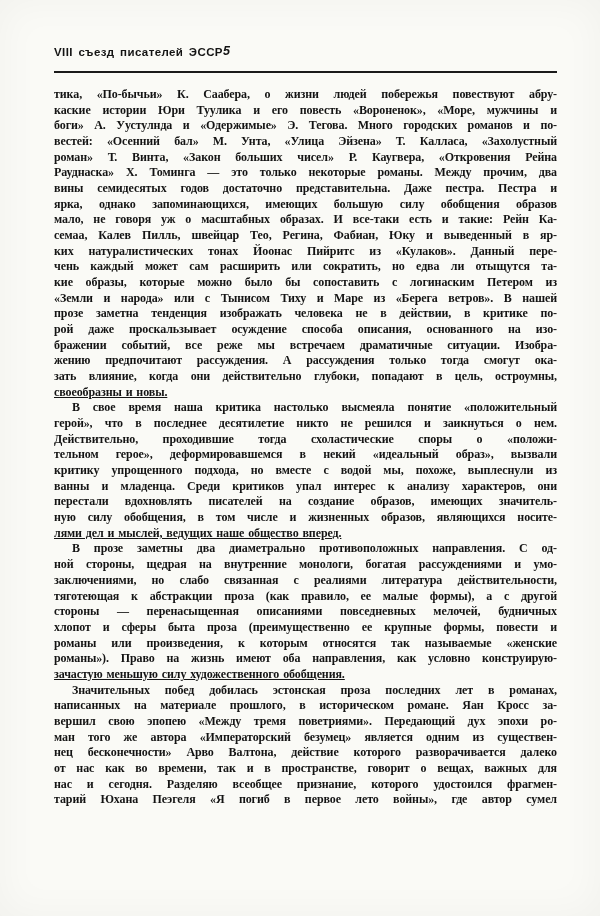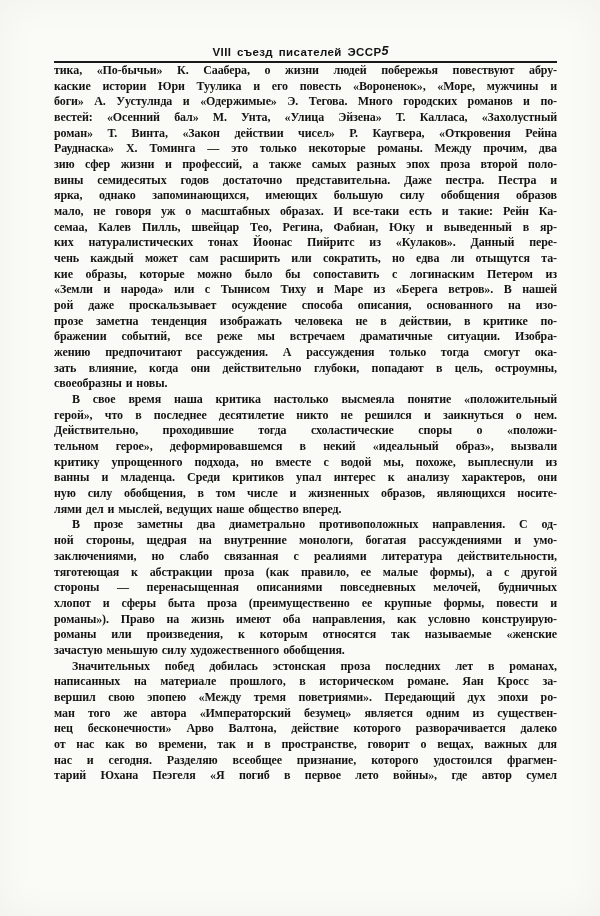--- a/index.html
+++ b/index.html
@@ -19,112 +19,114 @@
     color: #141414;
   }
   .content {
     position: absolute;
     left: 54px;
     top: 44px;
     width: 503px;
   }
   .running-head {
     display: flex;
-    justify-content: center;
+    justify-content: flex-start;
     align-items: flex-end;
     border-bottom: 2px solid #1a1a1a;
-    padding-bottom: 3px;
+    padding-bottom: 13px;
     font-family: "Liberation Sans", "DejaVu Sans", sans-serif;
   }
   .running-head .title {
     font-size: 11.5px;
     font-weight: 700;
     letter-spacing: 0.4px;
     word-spacing: 2px;
   }
   .running-head .pageno {
     font-size: 12.5px;
     font-weight: 700;
     font-style: italic;
     padding-right: 10px;
   }
   .body-text {
+    margin-top: 14px;
     font-size: 12px;
     font-weight: 700;
     letter-spacing: -0.1px;
     word-spacing: 1px;
   }
   .para { margin: 0; }
   .line {
     height: 15.68px;
     line-height: 15.68px;
     text-align: justify;
     text-align-last: justify;
     overflow: hidden;
     white-space: nowrap;
   }
   .line.last {
     text-align-last: left;
+    text-decoration: underline;
   }
   .line.indent {
     text-indent: 18px;
   }
 </style>
 </head>
 <body>
 
 <div class="page">
   <div class="content">
     <div class="running-head">
       <span class="title">VIII съезд писателей ЭССР</span>
       <span class="pageno">5</span>
     </div>
     <div class="body-text">
         <div class="para">
           <div class="line">тика, «По-бычьи» К. Саабера, о жизни людей побережья повествуют абру-</div>
           <div class="line">каские истории Юри Туулика и его повесть «Вороненок», «Море, мужчины и</div>
           <div class="line">боги» А. Уустулнда и «Одержимые» Э. Тегова. Много городских романов и по-</div>
           <div class="line">вестей: «Осенний бал» М. Унта, «Улица Эйзена» Т. Калласа, «Захолустный</div>
-          <div class="line">роман» Т. Винта, «Закон действии чисел» Р. Каугвера, «Откровения Рейна</div>
+          <div class="line">роман» Т. Винта, «Закон больших чисел» Р. Каугвера, «Откровения Рейна</div>
           <div class="line">Рауднаска» Х. Томинга — это только некоторые романы. Между прочим, два</div>
-          <div class="line">зию сфер жизни и профессий, а также самых разных эпох проза второй поло-</div>
           <div class="line">вины семидесятых годов достаточно представительна. Даже пестра. Пестра и</div>
           <div class="line">ярка, однако запоминающихся, имеющих большую силу обобщения образов</div>
           <div class="line">мало, не говоря уж о масштабных образах. И все-таки есть и такие: Рейн Ка-</div>
           <div class="line">семаа, Калев Пилль, швейцар Тео, Регина, Фабиан, Юку и выведенный в яр-</div>
           <div class="line">ких натуралистических тонах Йоонас Пийритс из «Кулаков». Данный пере-</div>
           <div class="line">чень каждый может сам расширить или сократить, но едва ли отыщутся та-</div>
           <div class="line">кие образы, которые можно было бы сопоставить с логинаским Петером из</div>
           <div class="line">«Земли и народа» или с Тынисом Тиху и Маре из «Берега ветров». В нашей</div>
+          <div class="line">прозе заметна тенденция изображать человека не в действии, в критике по-</div>
           <div class="line">рой даже проскальзывает осуждение способа описания, основанного на изо-</div>
-          <div class="line">прозе заметна тенденция изображать человека не в действии, в критике по-</div>
           <div class="line">бражении событий, все реже мы встречаем драматичные ситуации. Изобра-</div>
           <div class="line">жению предпочитают рассуждения. А рассуждения только тогда смогут ока-</div>
           <div class="line">зать влияние, когда они действительно глубоки, попадают в цель, остроумны,</div>
           <div class="line last">своеобразны и новы.</div>
         </div>
         <div class="para">
           <div class="line indent">В свое время наша критика настолько высмеяла понятие «положительный</div>
           <div class="line">герой», что в последнее десятилетие никто не решился и заикнуться о нем.</div>
           <div class="line">Действительно, проходившие тогда схоластические споры о «положи-</div>
           <div class="line">тельном герое», деформировавшемся в некий «идеальный образ», вызвали</div>
           <div class="line">критику упрощенного подхода, но вместе с водой мы, похоже, выплеснули из</div>
           <div class="line">ванны и младенца. Среди критиков упал интерес к анализу характеров, они</div>
+          <div class="line">перестали вдохновлять писателей на создание образов, имеющих значитель-</div>
           <div class="line">ную силу обобщения, в том числе и жизненных образов, являющихся носите-</div>
           <div class="line last">лями дел и мыслей, ведущих наше общество вперед.</div>
         </div>
         <div class="para">
           <div class="line indent">В прозе заметны два диаметрально противоположных направления. С од-</div>
           <div class="line">ной стороны, щедрая на внутренние монологи, богатая рассуждениями и умо-</div>
           <div class="line">заключениями, но слабо связанная с реалиями литература действительности,</div>
           <div class="line">тяготеющая к абстракции проза (как правило, ее малые формы), а с другой</div>
           <div class="line">стороны — перенасыщенная описаниями повседневных мелочей, будничных</div>
           <div class="line">хлопот и сферы быта проза (преимущественно ее крупные формы, повести и</div>
+          <div class="line">романы или произведения, к которым относятся так называемые «женские</div>
           <div class="line">романы»). Право на жизнь имеют оба направления, как условно конструирую-</div>
-          <div class="line">романы или произведения, к которым относятся так называемые «женские</div>
           <div class="line last">зачастую меньшую силу художественного обобщения.</div>
         </div>
         <div class="para">
           <div class="line indent">Значительных побед добилась эстонская проза последних лет в романах,</div>
           <div class="line">написанных на материале прошлого, в историческом романе. Яан Кросс за-</div>
           <div class="line">вершил свою эпопею «Между тремя поветриями». Передающий дух эпохи ро-</div>
           <div class="line">ман того же автора «Императорский безумец» является одним из существен-</div>
           <div class="line">нец бесконечности» Арво Валтона, действие которого разворачивается далеко</div>
           <div class="line">от нас как во времени, так и в пространстве, говорит о вещах, важных для</div>
           <div class="line">нас и сегодня. Разделяю всеобщее признание, которого удостоился фрагмен-</div>

